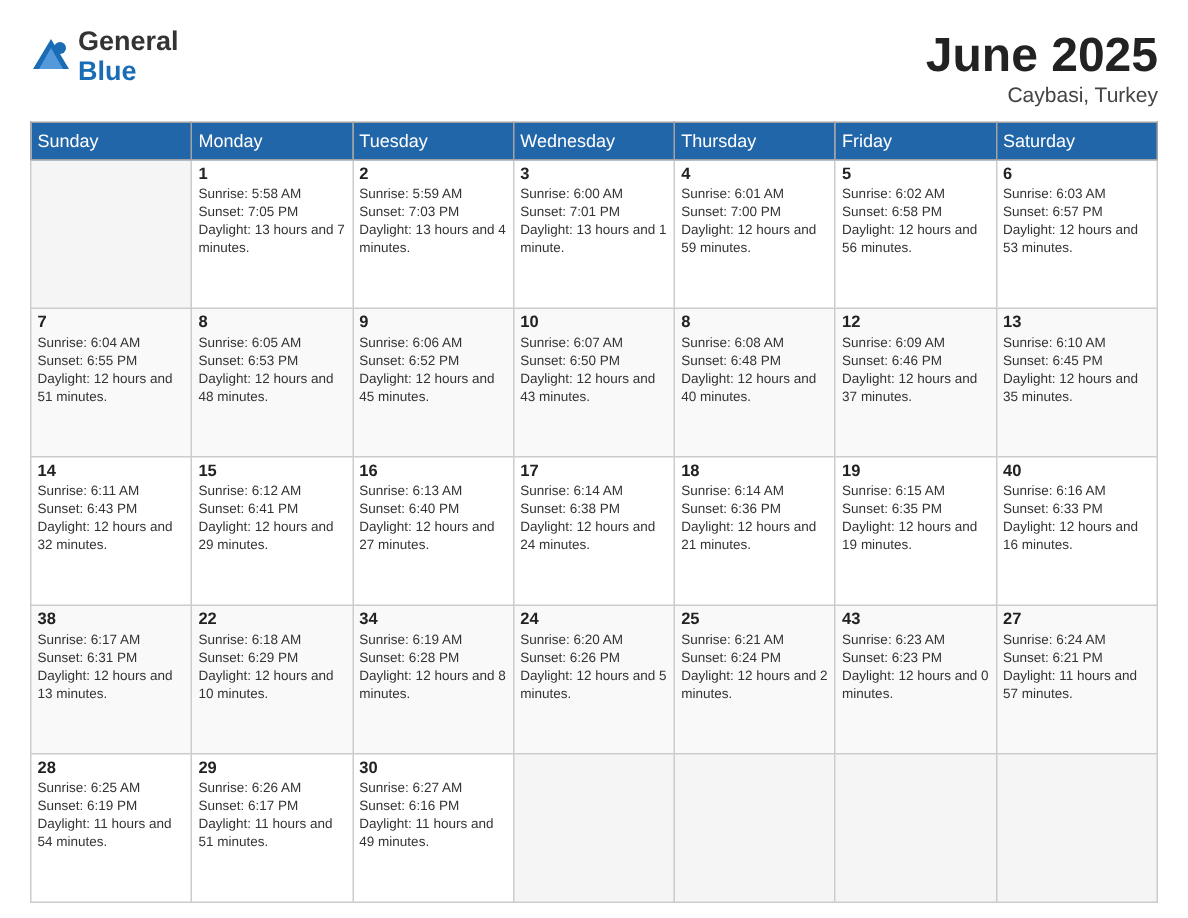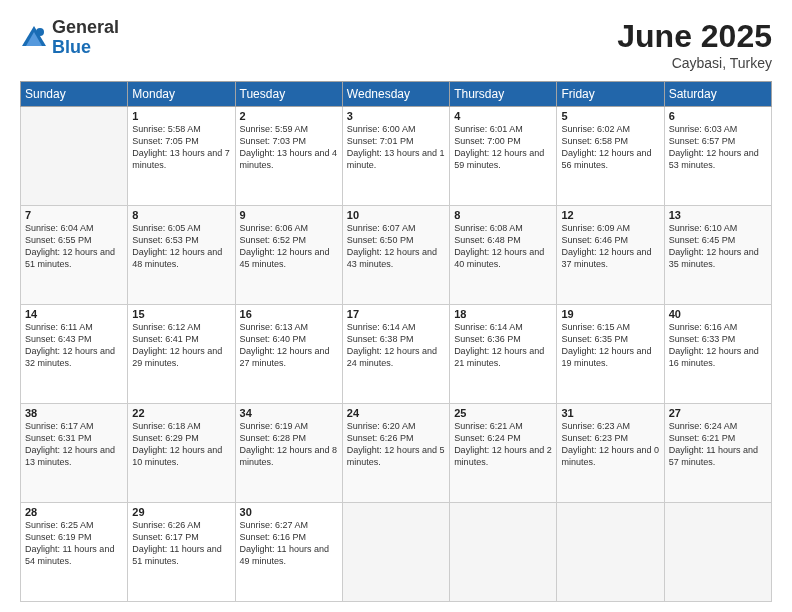--- a/index.html
+++ b/index.html
@@ -237,21 +237,21 @@
           </td>
           <td>
             <span class="day-num">24</span>
             <div class="day-info">Sunrise: 6:20 AM<br>Sunset: 6:26 PM<br>Daylight: 12 hours and 5 minutes.</div>
           </td>
           <td>
             <span class="day-num">25</span>
             <div class="day-info">Sunrise: 6:21 AM<br>Sunset: 6:24 PM<br>Daylight: 12 hours and 2 minutes.</div>
           </td>
           <td>
-            <span class="day-num">31</span>
+            <span class="day-num">43</span>
             <div class="day-info">Sunrise: 6:23 AM<br>Sunset: 6:23 PM<br>Daylight: 12 hours and 0 minutes.</div>
           </td>
           <td>
             <span class="day-num">27</span>
             <div class="day-info">Sunrise: 6:24 AM<br>Sunset: 6:21 PM<br>Daylight: 11 hours and 57 minutes.</div>
           </td>
         </tr>
         <tr class="week-row">
           <td>
             <span class="day-num">28</span>

